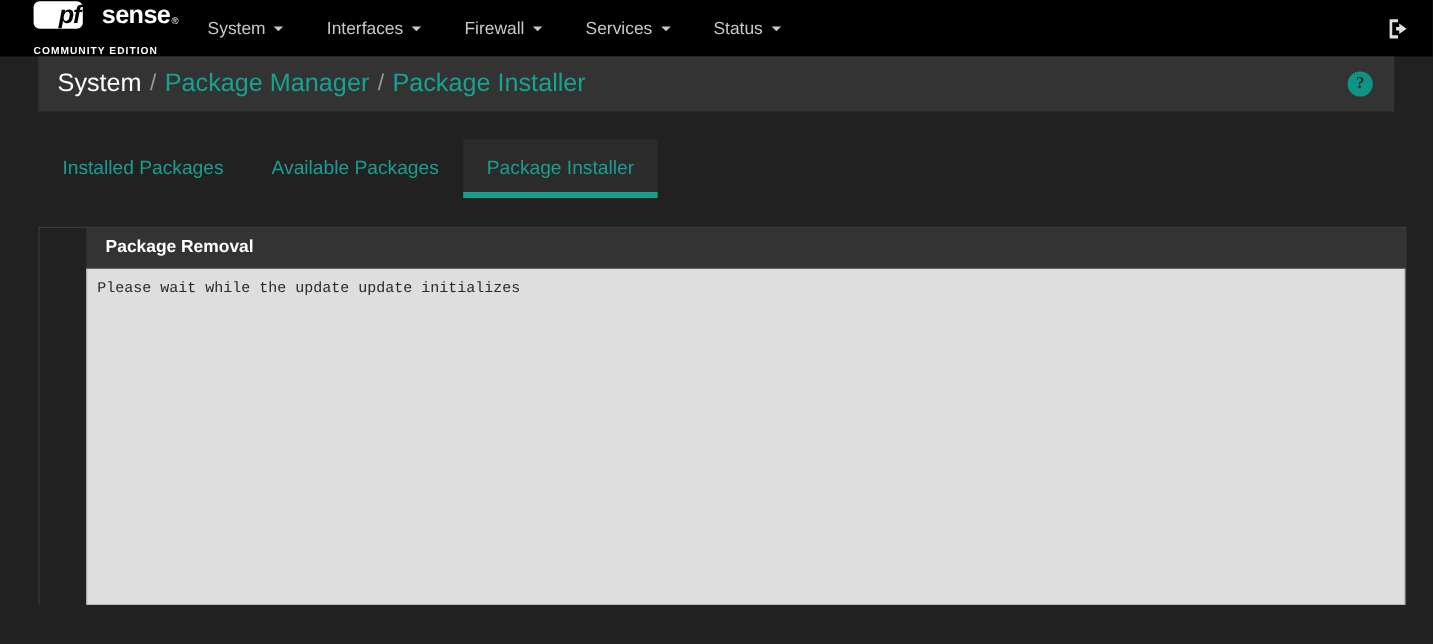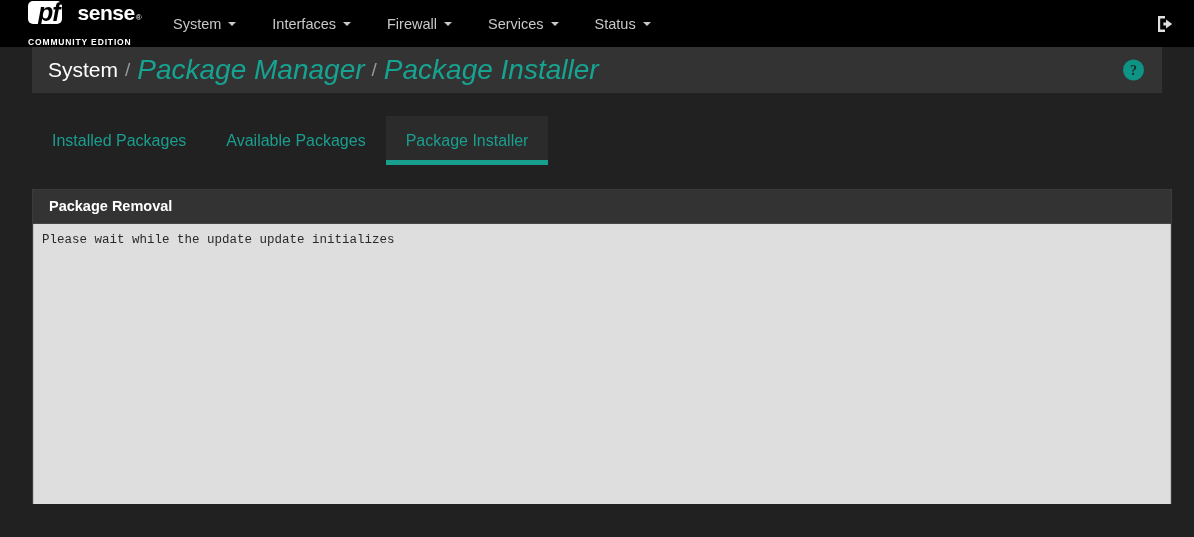--- a/index.html
+++ b/index.html
@@ -18,22 +18,22 @@
   }
   .brand{
     margin-left:28px; width:105px; height:40px;
     display:flex; flex-direction:column; justify-content:center;
     user-select:none;
   }
   .brand-row{ display:flex; align-items:center; height:24px; }
   .brand-pf{
     background:#ffffff; color:#000000;
     font-weight:bold; font-style:italic;
-    font-size:25px; line-height:21px;
-    padding:1px 2px 1px 10px; border-radius:5px;
+    font-size:21px; line-height:21px;
+    padding:1px 2px 1px 21px; border-radius:5px;
     letter-spacing:-1px;
   }
   .brand-sense{
     color:#ffffff; font-weight:bold;
     font-size:21px; line-height:21px;
     letter-spacing:-0.5px; margin-left:16px;
   }
   .brand-reg{ color:#ffffff; font-size:8px; margin-left:1px; align-self:flex-end; padding-bottom:2px;}
   .brand-sub{
     color:#ffffff; font-size:8.5px; font-weight:bold;
@@ -62,21 +62,21 @@
 
   
   .crumb-wrap{ padding:0 32px; }
   .crumb{
     height:46px; background:#333333;
     display:flex; align-items:center;
     padding:0 16px; position:relative;
   }
   .crumb-title{ color:#ffffff; font-size:21px; }
   .crumb-sep{ color:#9a9a9a; font-size:19px; margin:0 7px; }
-  .crumb-link{ color:#16a391; font-size:28px; cursor:pointer;font-style:italic; }
+  .crumb-link{ color:#16a391; font-size:21px; cursor:pointer; }
   .help-icon{
     position:absolute; right:18px; top:50%; transform:translateY(-50%);
     width:21px;height:21px; border-radius:50%;
     background:#0e9485; color:#1b2b29;
     font-size:14px; font-weight:bold;
     display:flex; align-items:center; justify-content:center;
     cursor:pointer; font-family:"Liberation Serif", serif;
   }
 
   
@@ -96,20 +96,21 @@
     content:""; position:absolute;
     left:0; right:0; bottom:0; height:5px;
     background:#179e8c;
   }
 
   
   .panel{
     margin:24px 22px 0 32px;
     border:1px solid #3b3b3b;
     border-bottom:none;
+    padding-left:39px;
   }
   .panel-head{
     background:#333333;
     padding:8px 16px 9px 16px;
     color:#ffffff; font-size:14.5px; font-weight:bold;
     border-bottom:1px solid #454545;
   }
   .panel-body{
     background:#dedede;
     min-height:280px;

